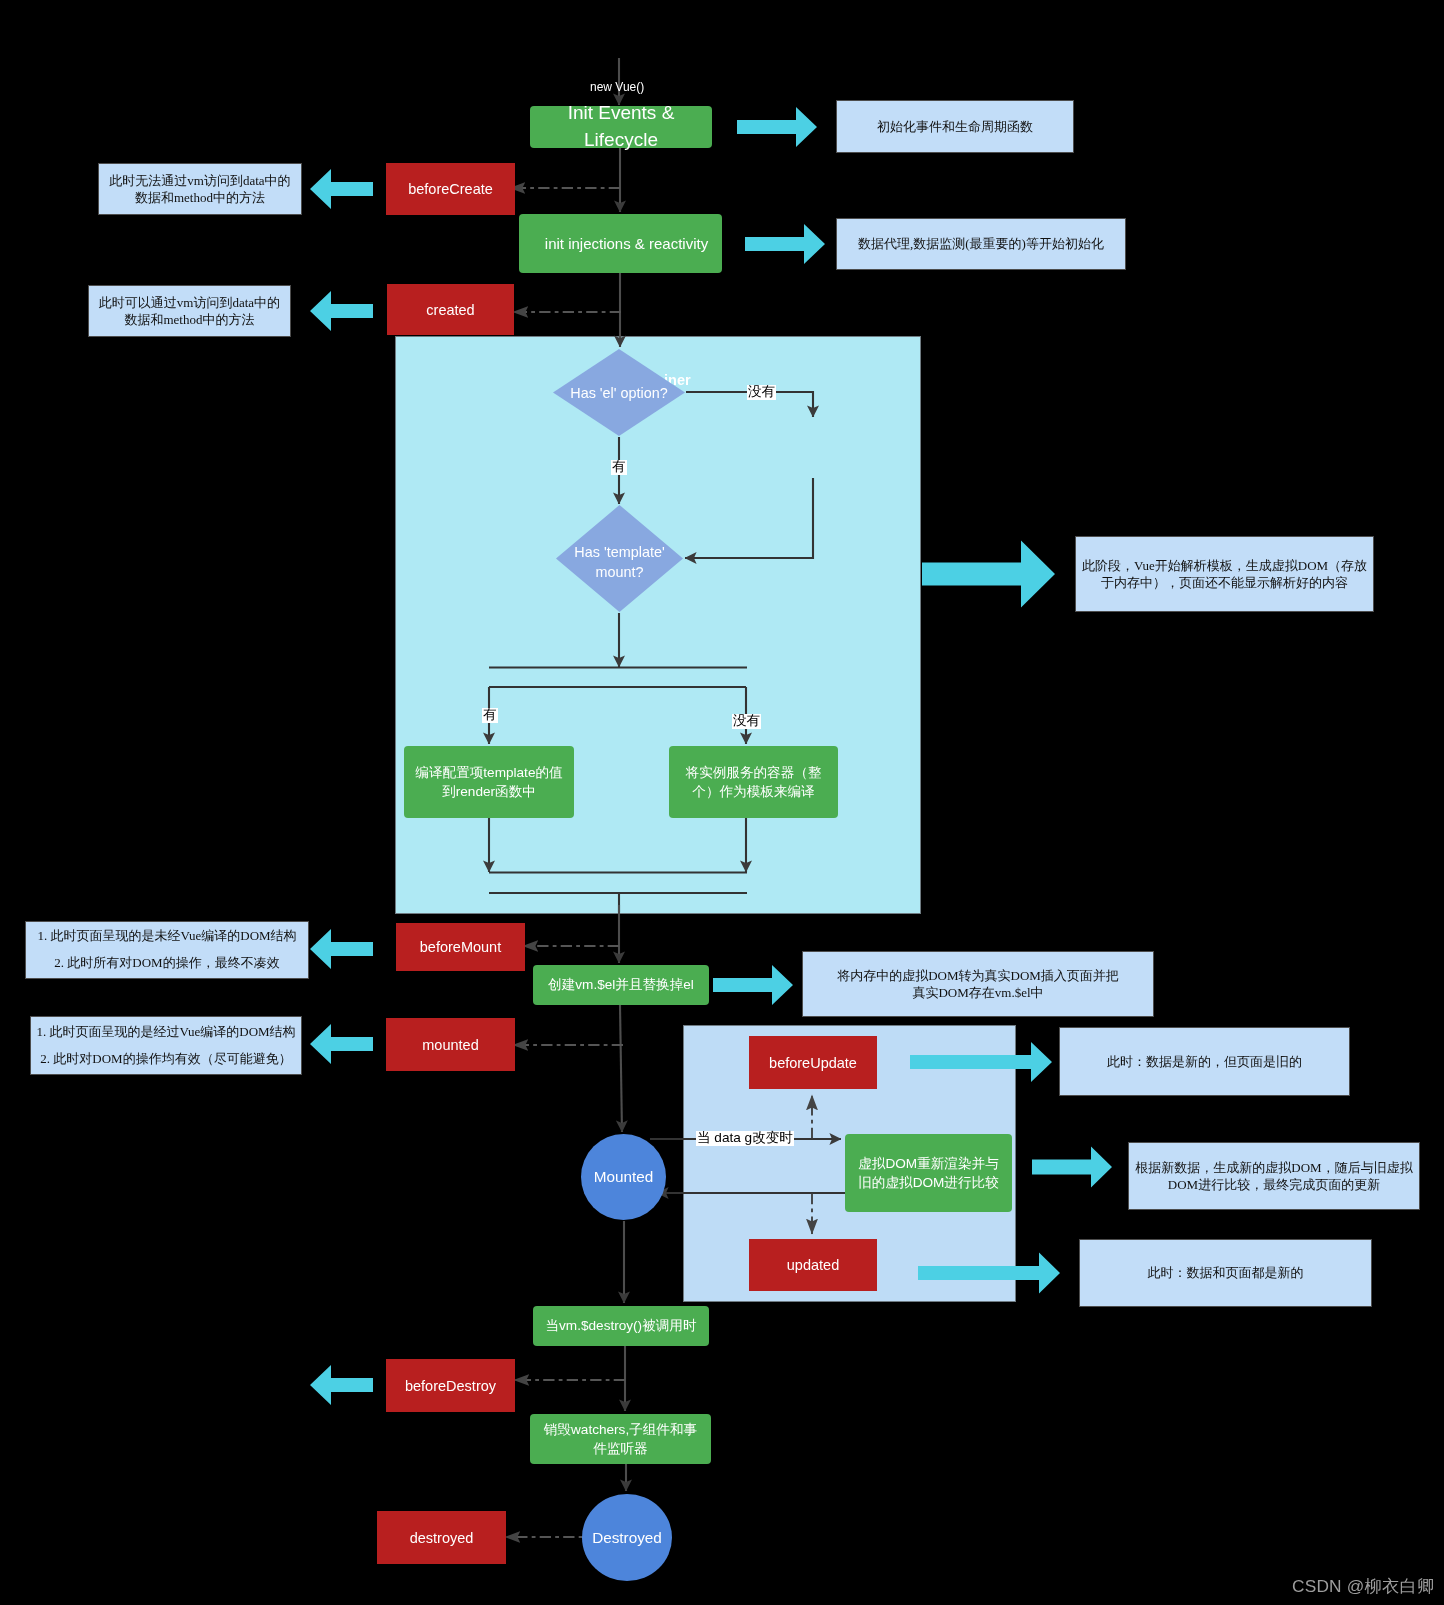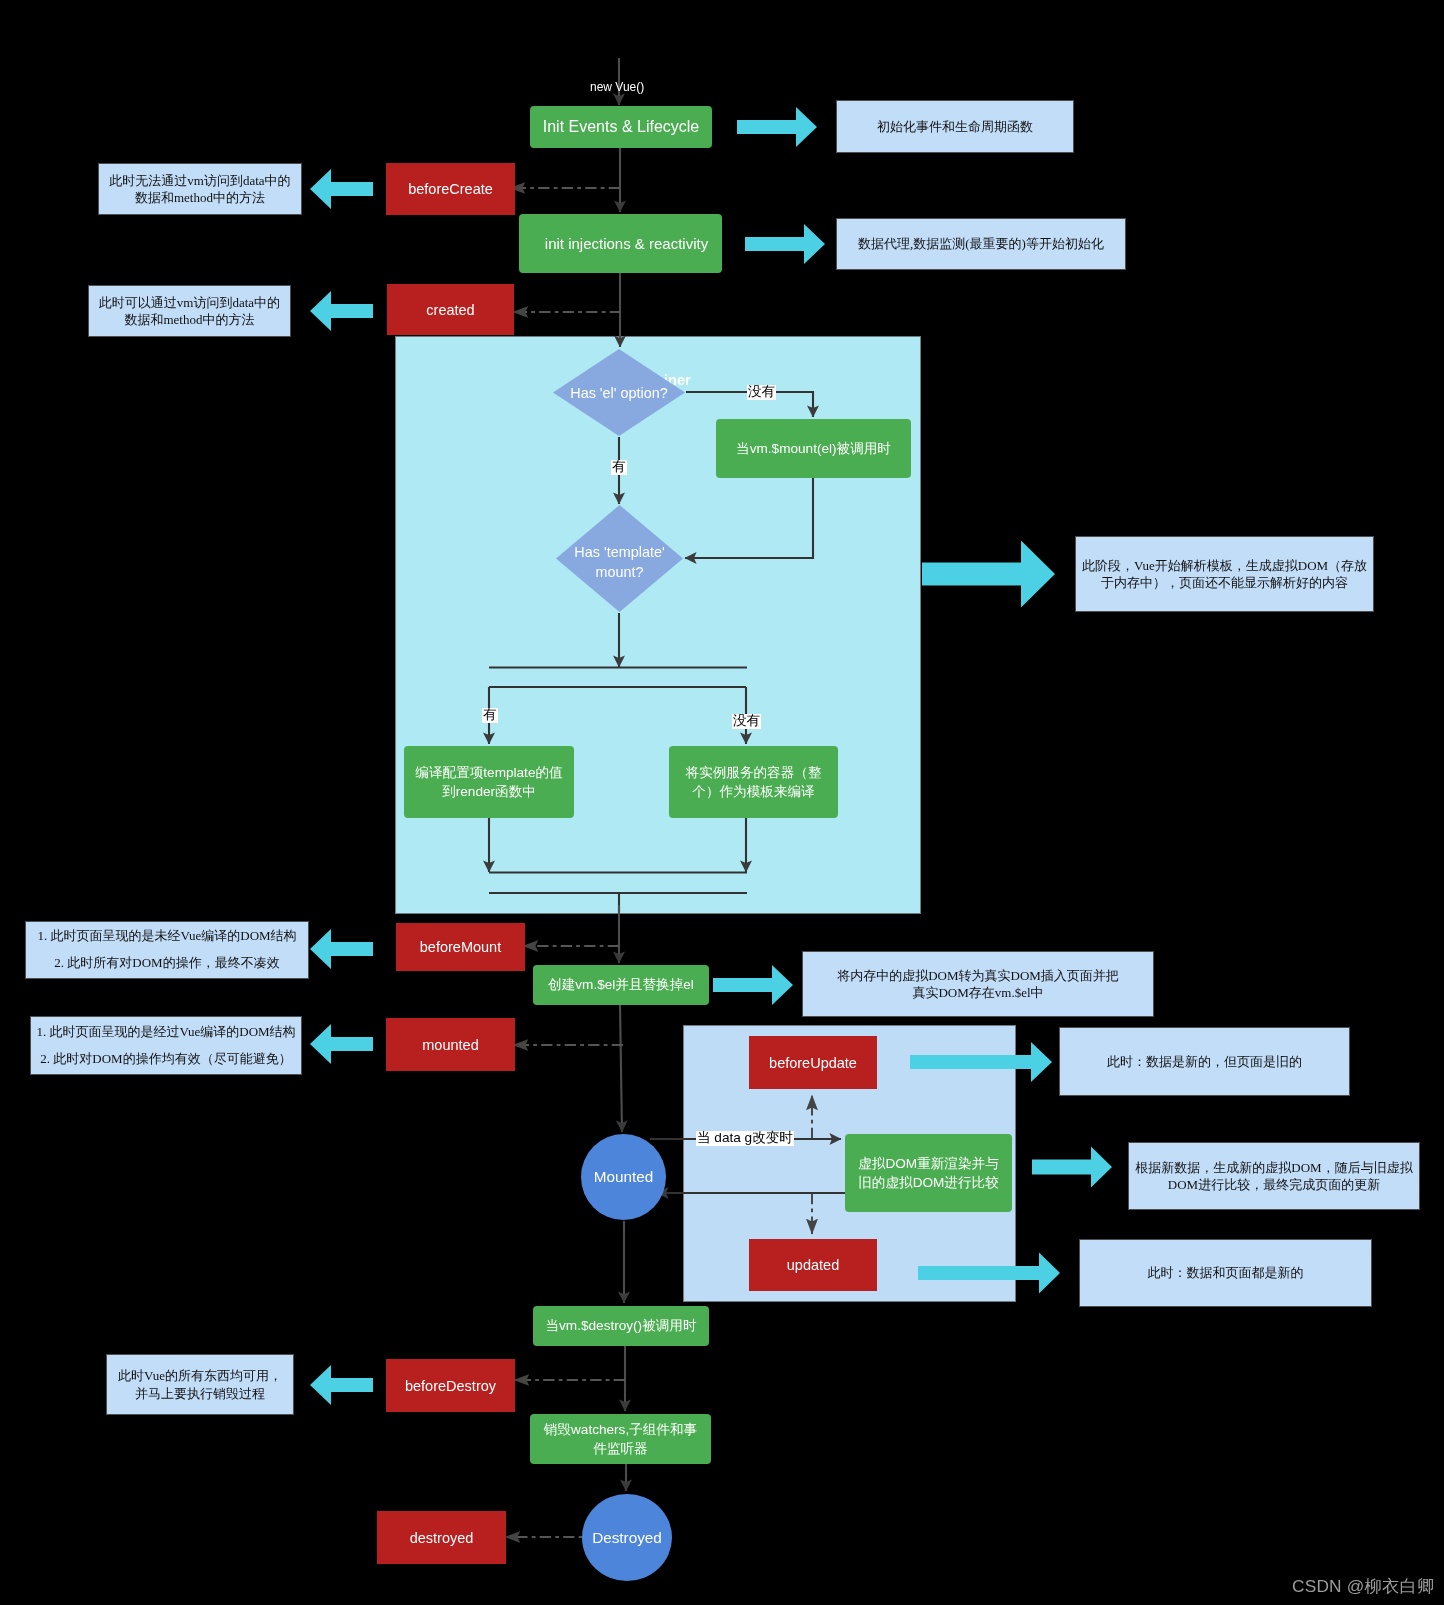--- a/index.html
+++ b/index.html
@@ -104,23 +104,22 @@
       <polygon points="1032,1159.5 1091,1159.5 1091,1146.5 1112,1167 1091,1187.5 1091,1174.5 1032,1174.5"></polygon>
       <polygon points="918,1266 1039,1266 1039,1252.5 1060,1273 1039,1293.5 1039,1280 918,1280"></polygon>
       <polygon points="373,1378 331,1378 331,1365 310,1385 331,1405 331,1392 373,1392"></polygon>
     </g>
   </svg>
 
   <div class="abs whitetext" style="left:590px;top:36px;">new Vue()</div>
 
   <div class="abs" style="left:664px;top:373px;color:#ffffff;font-size:14.5px;font-weight:bold;line-height:1;">iner</div>
 
-  <div class="abs ctr green" style="left:530px;top:106px;width:182px;height:42px;font-size:16px;">Init Events &amp; Lifecycle</div>
+  <div class="abs ctr green" style="left:530px;top:106px;width:182px;height:42px;font-size:19px;">Init Events &amp; Lifecycle</div>
   <div class="abs ctr green" style="left:519px;top:214px;width:203px;height:59px;font-size:15px;padding-left:12px;">init injections &amp; reactivity</div>
-  <div class="abs ctr green" style="left:716px;top:419px;width:195px;height:59px;">当vm.$mount(el)被调用时</div>
   <div class="abs ctr green" style="left:404px;top:746px;width:170px;height:72px;">
     <div><span>编译配置项template的值</span><br>
          <span>到render函数中</span></div>
   </div>
   <div class="abs ctr green" style="left:669px;top:746px;width:169px;height:72px;">
     <div><span>将实例服务的容器（整</span><br>
          <span>个）作为模板来编译</span></div>
   </div>
   <div class="abs ctr green" style="left:533px;top:965px;width:176px;height:40px;">创建vm.$el并且替换掉el</div>
   <div class="abs ctr green" style="left:845px;top:1134px;width:167px;height:78px;">
@@ -192,24 +191,20 @@
   <div class="abs ctr note" style="left:1059px;top:1027px;width:291px;height:69px;">
     <div><span>此时：数据是新的，但页面是旧的</span></div>
   </div>
   <div class="abs ctr note" style="left:1128px;top:1142px;width:292px;height:68px;">
     <div><span>根据新数据，生成新的虚拟DOM，随后与旧虚拟</span><br>
          <span>DOM进行比较，最终完成页面的更新</span></div>
   </div>
   <div class="abs ctr note" style="left:1079px;top:1239px;width:293px;height:68px;">
     <div><span>此时：数据和页面都是新的</span></div>
   </div>
-  <div class="abs ctr note" style="left:106px;top:1354px;width:188px;height:61px;">
-    <div><span>此时Vue的所有东西均可用，</span><br>
-         <span>并马上要执行销毁过程</span></div>
-  </div>
 
   <div class="abs edgelabel" style="left:747px;top:385px;">没有</div>
   <div class="abs edgelabel" style="left:611px;top:460px;">有</div>
   <div class="abs edgelabel" style="left:482px;top:708px;">有</div>
   <div class="abs edgelabel" style="left:732px;top:714px;">没有</div>
   <div class="abs edgelabel" style="left:696px;top:1131px;">当 data g改变时</div>
 
   <div class="abs wm" style="left:1292px;top:1574px;">CSDN @柳衣白卿</div>
 
 </div>

